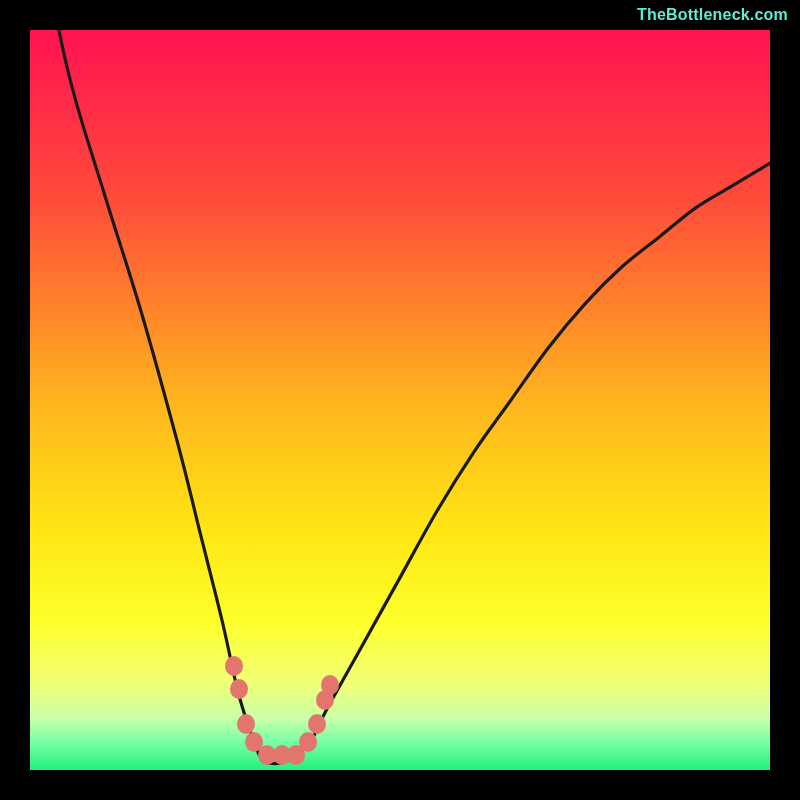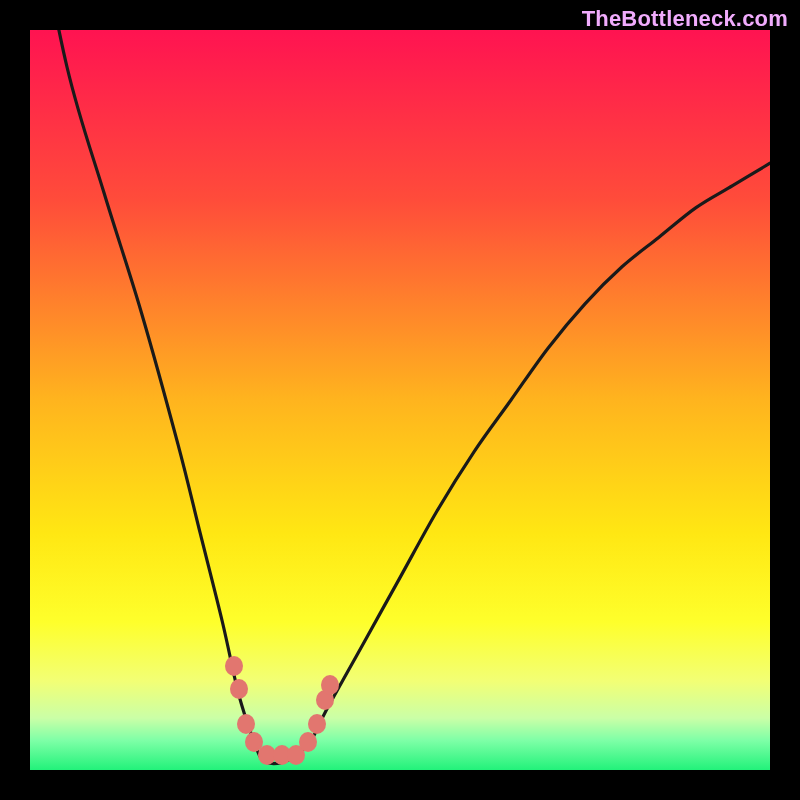--- a/index.html
+++ b/index.html
@@ -20,23 +20,23 @@
   }
   .gradient-bg {
     position: absolute;
     inset: 0;
   }
   .watermark {
     position: absolute;
     top: 6px;
     right: 12px;
     font-family: Arial, Helvetica, sans-serif;
-    font-size: 22px;
+    font-size: 16px;
     font-weight: 600;
-    color: #f0abfc;
+    color: #5eead4;
     letter-spacing: 0.2px;
   }
   .curve-svg {
     position: absolute;
     left: 0;
     top: 0;
     width: 740px;
     height: 740px;
   }
   .marker {

